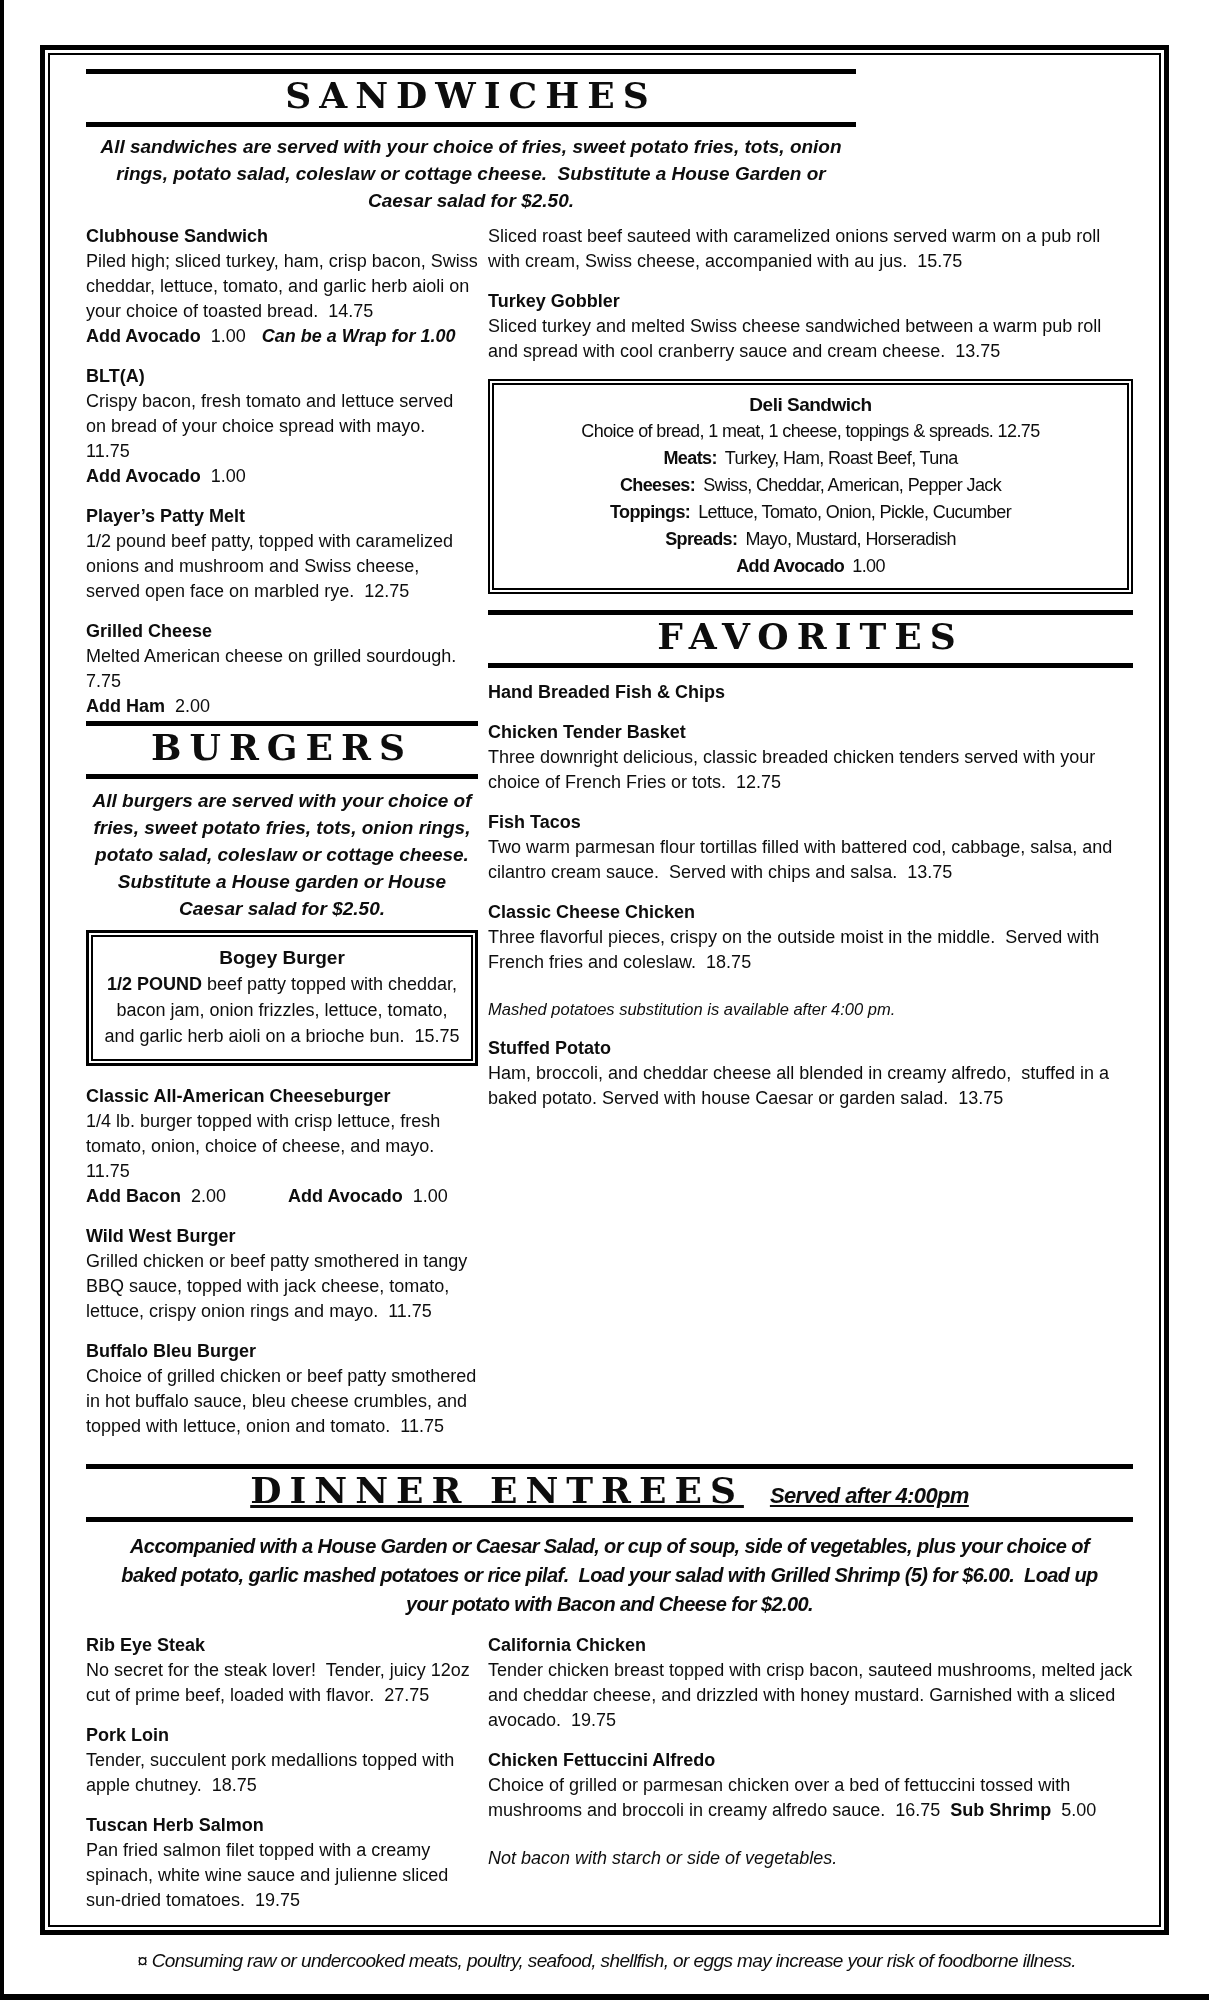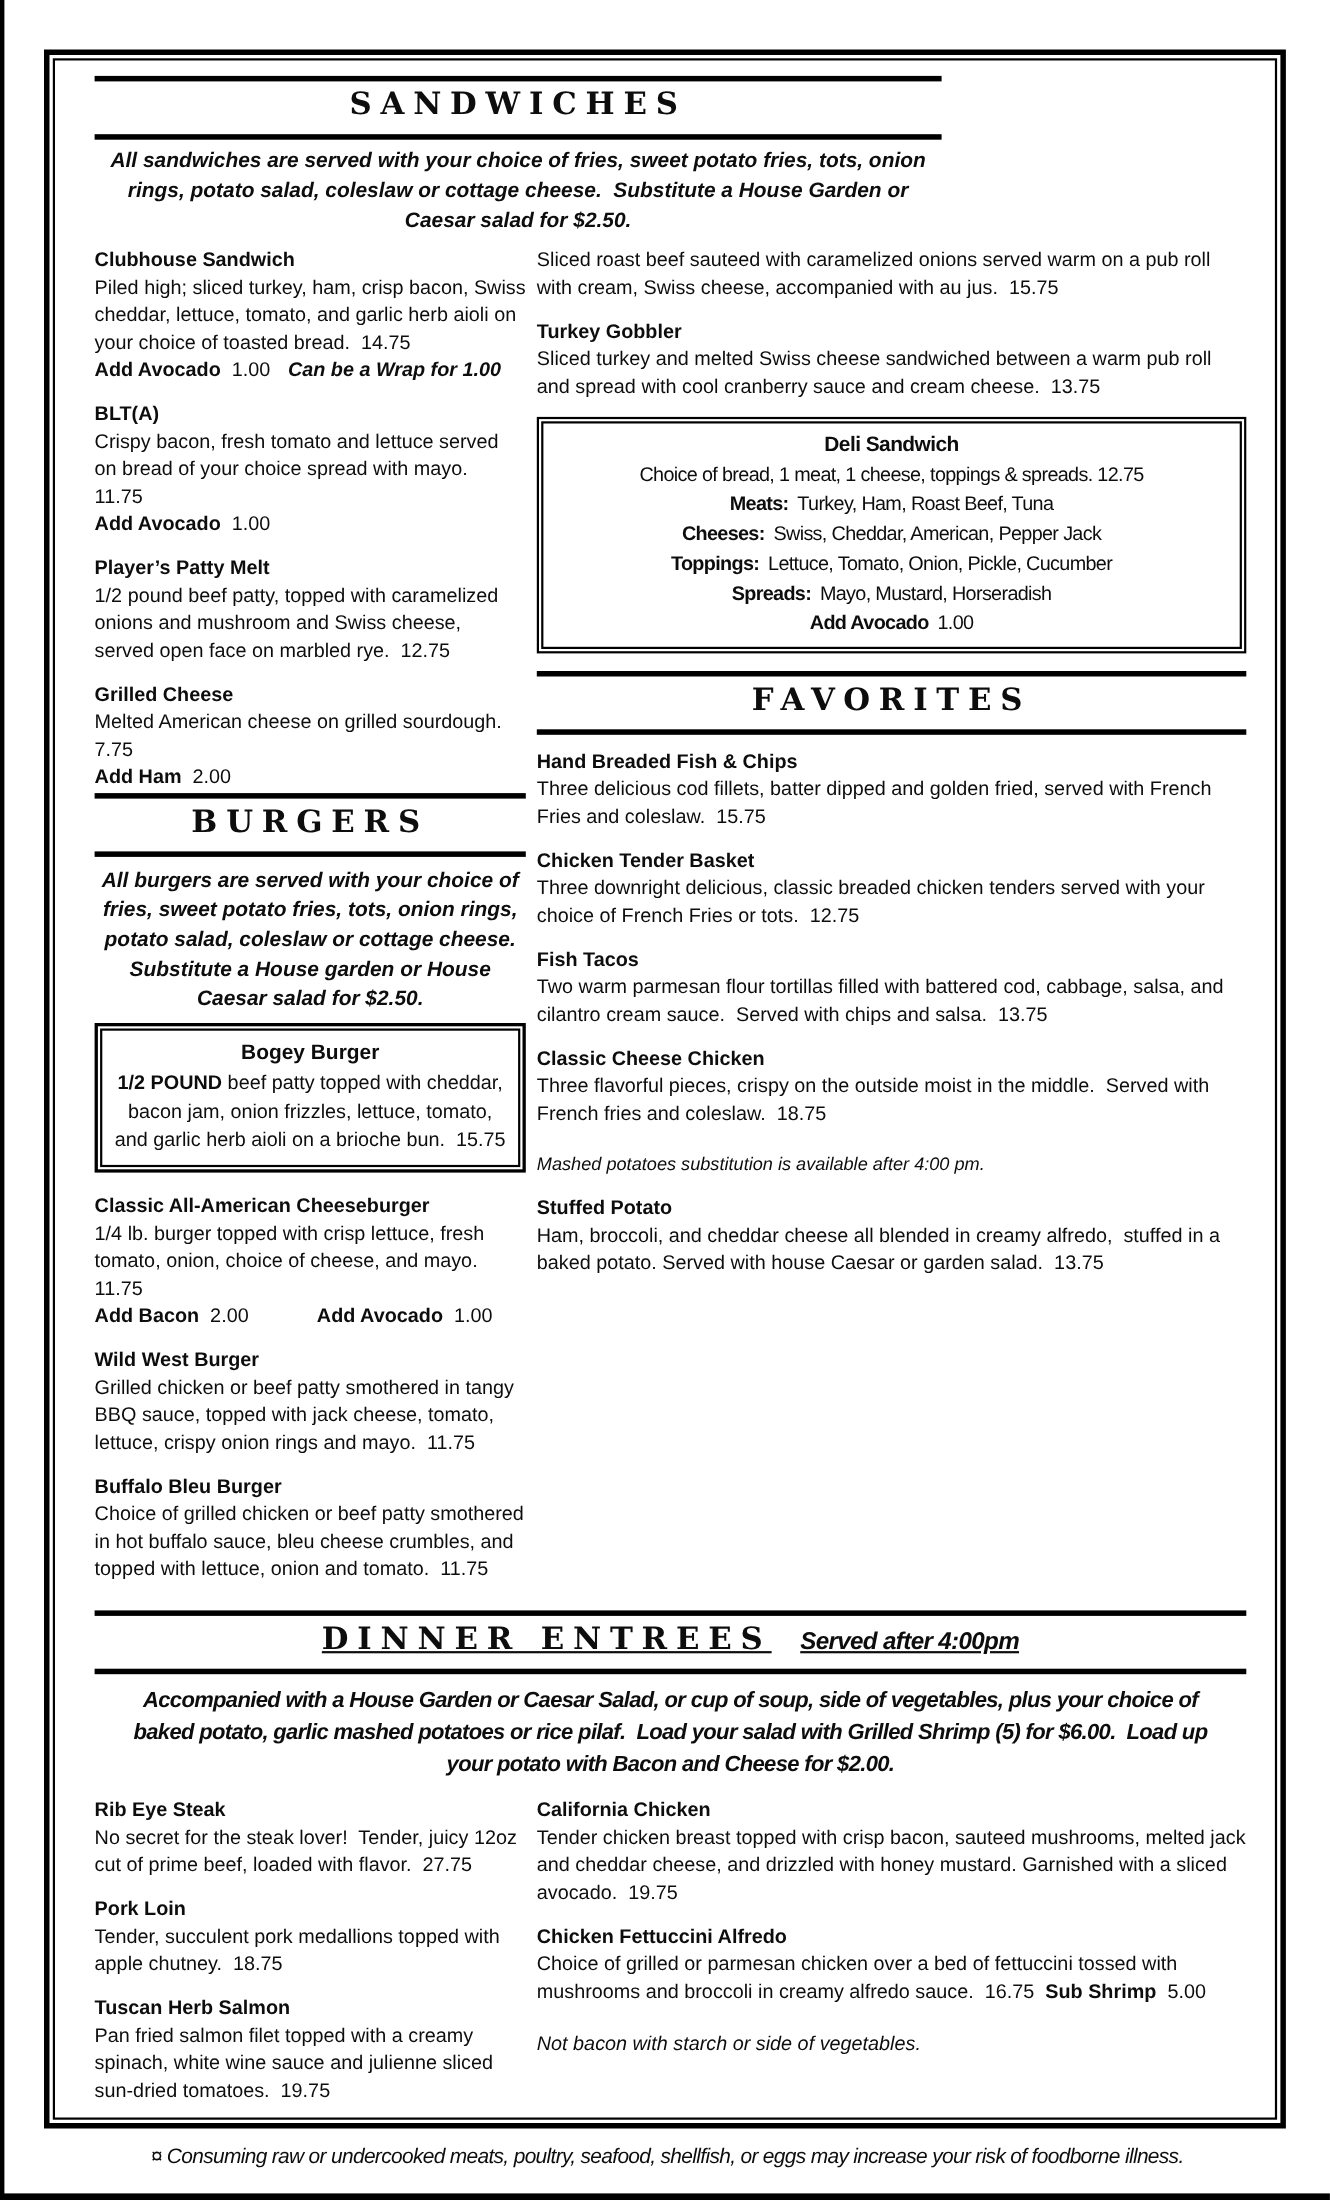--- a/index.html
+++ b/index.html
@@ -23,21 +23,21 @@
     border:2px solid #000;
     padding:14px 26px 0 36px;
     overflow:hidden;
   }
   .rule-head{
     border-top:5px solid #000;border-bottom:5px solid #000;
     text-align:center;padding:2px 0 8px;
   }
   .sec-title{
     font-family:"DejaVu Serif",serif;font-weight:bold;
-    font-size:28px;line-height:38px;letter-spacing:8px;
+    font-size:36px;line-height:38px;letter-spacing:8px;
   }
   .head-sand{width:770px;margin:0 0 6px 0;}
   .intro{
     font-weight:bold;font-style:italic;font-size:19px;line-height:27px;
     text-align:center;white-space:pre-wrap;
   }
   .intro-sand{width:770px;margin:6px 0 10px 0;}
   .cols{display:flex;justify-content:space-between;align-items:flex-start;}
   .col-left{width:392px;flex:0 0 392px;}
   .col-right{width:645px;flex:0 0 645px;}
@@ -166,21 +166,20 @@
             </div>
           </div>
 
           <section>
             <div class="rule-head head-col">
               <div class="sec-title">FAVORITES</div>
             </div>
 
             <div class="item">
               <div class="item-name">Hand Breaded Fish &amp; Chips</div>
-              <div class="item-desc">Three delicious cod fillets, batter dipped and golden fried, served with French Fries and coleslaw.  15.75</div>
             </div>
 
             <div class="item">
               <div class="item-name">Chicken Tender Basket</div>
               <div class="item-desc">Three downright delicious, classic breaded chicken tenders served with your choice of French Fries or tots.  12.75</div>
             </div>
 
             <div class="item">
               <div class="item-name">Fish Tacos</div>
               <div class="item-desc">Two warm parmesan flour tortillas filled with battered cod, cabbage, salsa, and cilantro cream sauce.  Served with chips and salsa.  13.75</div>

